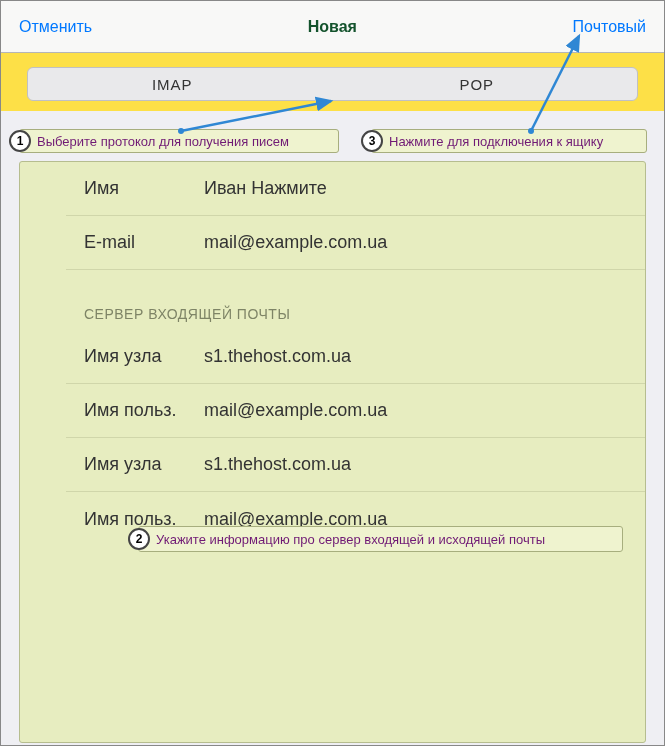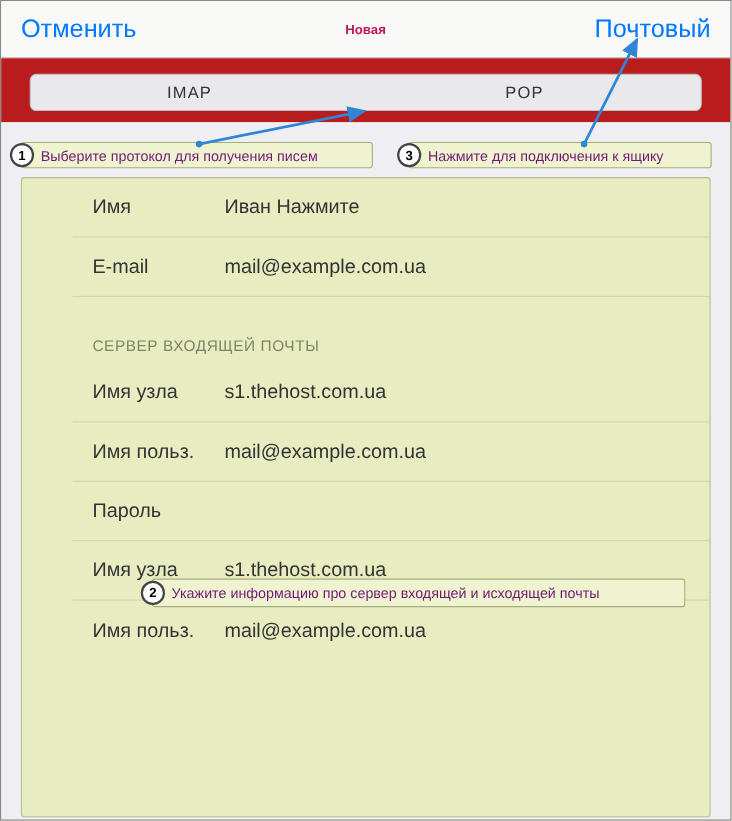--- a/index.html
+++ b/index.html
@@ -16,31 +16,31 @@
     height: 52px;
     background: #f8f8f7;
     border-bottom: 1px solid #b5b5b8;
     display: flex;
     align-items: center;
     justify-content: space-between;
     padding: 0 18px;
   }
   .nav-btn {
     color: #0078ff;
-    font-size: 23px;
+    font-size: 16px;
     font-weight: 400;
   }
   .nav-title {
-    color: #be185d;
-    font-size: 12px;
+    color: #14532d;
+    font-size: 16px;
     font-weight: 600;
   }
   .seg-wrap {
     padding: 14px 26px 10px 26px;
-    background: #b91c1c;
+    background: #fde047;
   }
   .segmented {
     display: flex;
     border: 1px solid #c0c0c3;
     border-radius: 6px;
     overflow: hidden;
     background: #e9e9eb;
     height: 34px;
   }
   .seg {
@@ -197,24 +197,20 @@
   <div class="section-hdr">СЕРВЕР ВХОДЯЩЕЙ ПОЧТЫ</div>
 
   <div class="row">
     <span class="row-label">Имя узла</span>
     <span class="row-value">s1.thehost.com.ua</span>
   </div>
   <div class="row">
     <span class="row-label">Имя польз.</span>
     <span class="row-value">mail@example.com.ua</span>
   </div>
-  <div class="row">
-    <span class="row-label">Пароль</span>
-    <span class="row-value"></span>
-  </div>
 
 
   <div class="row">
     <span class="row-label">Имя узла</span>
     <span class="row-value">s1.thehost.com.ua</span>
   </div>
   <div class="row" style="border-bottom:none">
     <span class="row-label">Имя польз.</span>
     <span class="row-value">mail@example.com.ua</span>
   </div>

